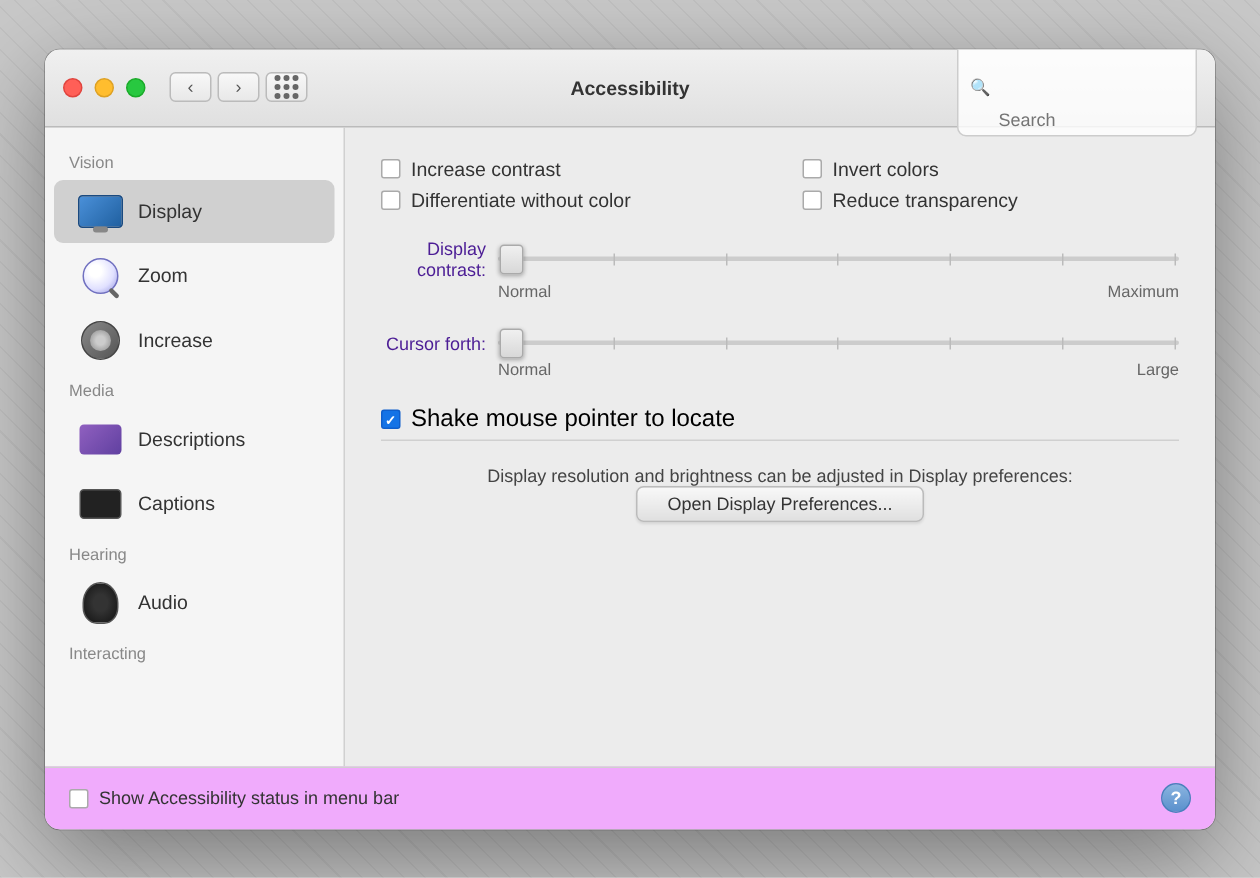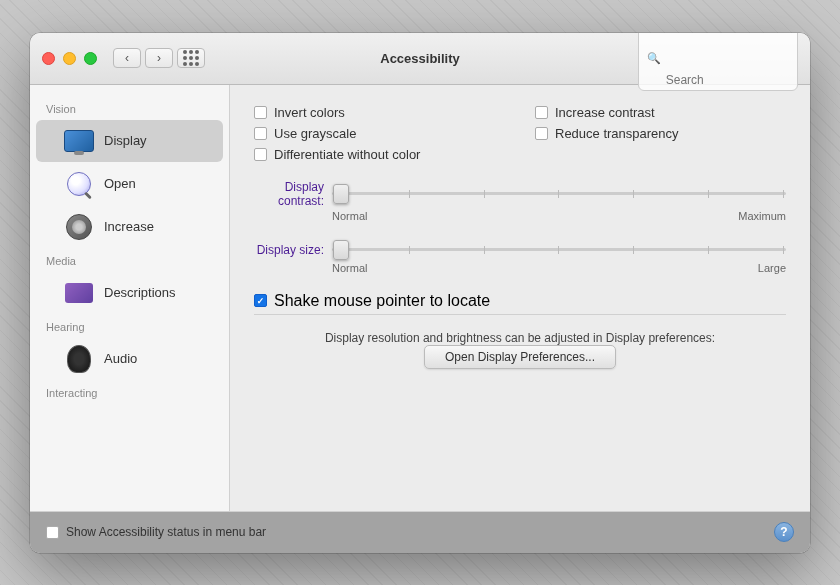--- a/index.html
+++ b/index.html
@@ -150,21 +150,21 @@
     .sidebar-section-label {
       font-size: 11px;
       color: #888;
       padding: 6px 16px 4px;
       font-weight: 400;
     }
 
     .sidebar-item {
       display: flex;
       align-items: center;
-      padding: 6px 28px;
+      padding: 6px 16px;
       cursor: pointer;
       border-radius: 6px;
       margin: 1px 6px;
       gap: 10px;
     }
 
     .sidebar-item.active {
       background: #d0d0d0;
     }
 
@@ -414,21 +414,21 @@
       border-radius: 5px;
       font-size: 12px;
       color: #333;
       cursor: pointer;
       box-shadow: 0 1px 2px rgba(0,0,0,0.1);
     }
 
     
     .bottom-bar {
       height: 42px;
-      background: #a3a3a3;
+      background: #f0abfc;
       border-top: 1px solid #d0d0d0;
       display: flex;
       align-items: center;
       padding: 0 16px;
       flex-shrink: 0;
     }
 
     .show-status-row {
       display: flex;
       align-items: center;
@@ -514,77 +514,79 @@
         <div class="sidebar-icon">
           <div class="icon-display"></div>
         </div>
         <span class="sidebar-label">Display</span>
       </div>
 
       <div class="sidebar-item">
         <div class="sidebar-icon">
           <div class="icon-zoom"></div>
         </div>
-        <span class="sidebar-label">Open</span>
+        <span class="sidebar-label">Zoom</span>
       </div>
 
       <div class="sidebar-item">
         <div class="sidebar-icon">
           <div class="icon-voiceover">
               <div class="icon-voiceover-inner"></div>
             </div>
         </div>
         <span class="sidebar-label">Increase</span>
       </div>
 
       <div class="sidebar-section-label">Media</div>
 
       <div class="sidebar-item">
         <div class="sidebar-icon">
           <div class="icon-descriptions"></div>
         </div>
         <span class="sidebar-label">Descriptions</span>
       </div>
 
+      <div class="sidebar-item">
+        <div class="sidebar-icon">
+          <div class="icon-captions"></div>
+        </div>
+        <span class="sidebar-label">Captions</span>
+      </div>
 
       <div class="sidebar-section-label">Hearing</div>
 
       <div class="sidebar-item">
         <div class="sidebar-icon">
           <div class="icon-audio"></div>
         </div>
         <span class="sidebar-label">Audio</span>
       </div>
 
       <div class="sidebar-section-label">Interacting</div>
 
     </div>
 
     <div class="main-panel">
 
       <div class="options-grid">
         <div class="checkbox-row">
           <div class="checkbox"></div>
-          <span>Invert colors</span>
+          <span>Increase contrast</span>
         </div>
         <div class="checkbox-row">
           <div class="checkbox"></div>
-          <span>Increase contrast</span>
+          <span>Invert colors</span>
         </div>
         <div class="checkbox-row">
           <div class="checkbox"></div>
-          <span>Use grayscale</span>
+          <span>Differentiate without color</span>
         </div>
         <div class="checkbox-row">
           <div class="checkbox"></div>
           <span>Reduce transparency</span>
-        </div>
-        <div class="checkbox-row">
-          <div class="checkbox"></div>
-          <span>Differentiate without color</span>
         </div>
       </div>
 
       <div class="slider-section">
         <div class="slider-row">
           <span class="slider-label-text">Display contrast:</span>
           <div class="slider-container">
             <div class="slider-track">
               <div class="slider-tick-container">
                 <div class="slider-tick"></div>
@@ -600,21 +602,21 @@
           </div>
         </div>
         <div class="slider-end-labels">
           <span>Normal</span>
           <span>Maximum</span>
         </div>
       </div>
 
       <div class="slider-section">
         <div class="slider-row">
-          <span class="slider-label-text">Display size:</span>
+          <span class="slider-label-text">Cursor forth:</span>
           <div class="slider-container">
             <div class="slider-track">
               <div class="slider-tick-container">
                 <div class="slider-tick"></div>
                 <div class="slider-tick"></div>
                 <div class="slider-tick"></div>
                 <div class="slider-tick"></div>
                 <div class="slider-tick"></div>
                 <div class="slider-tick"></div>
                 <div class="slider-tick"></div>

